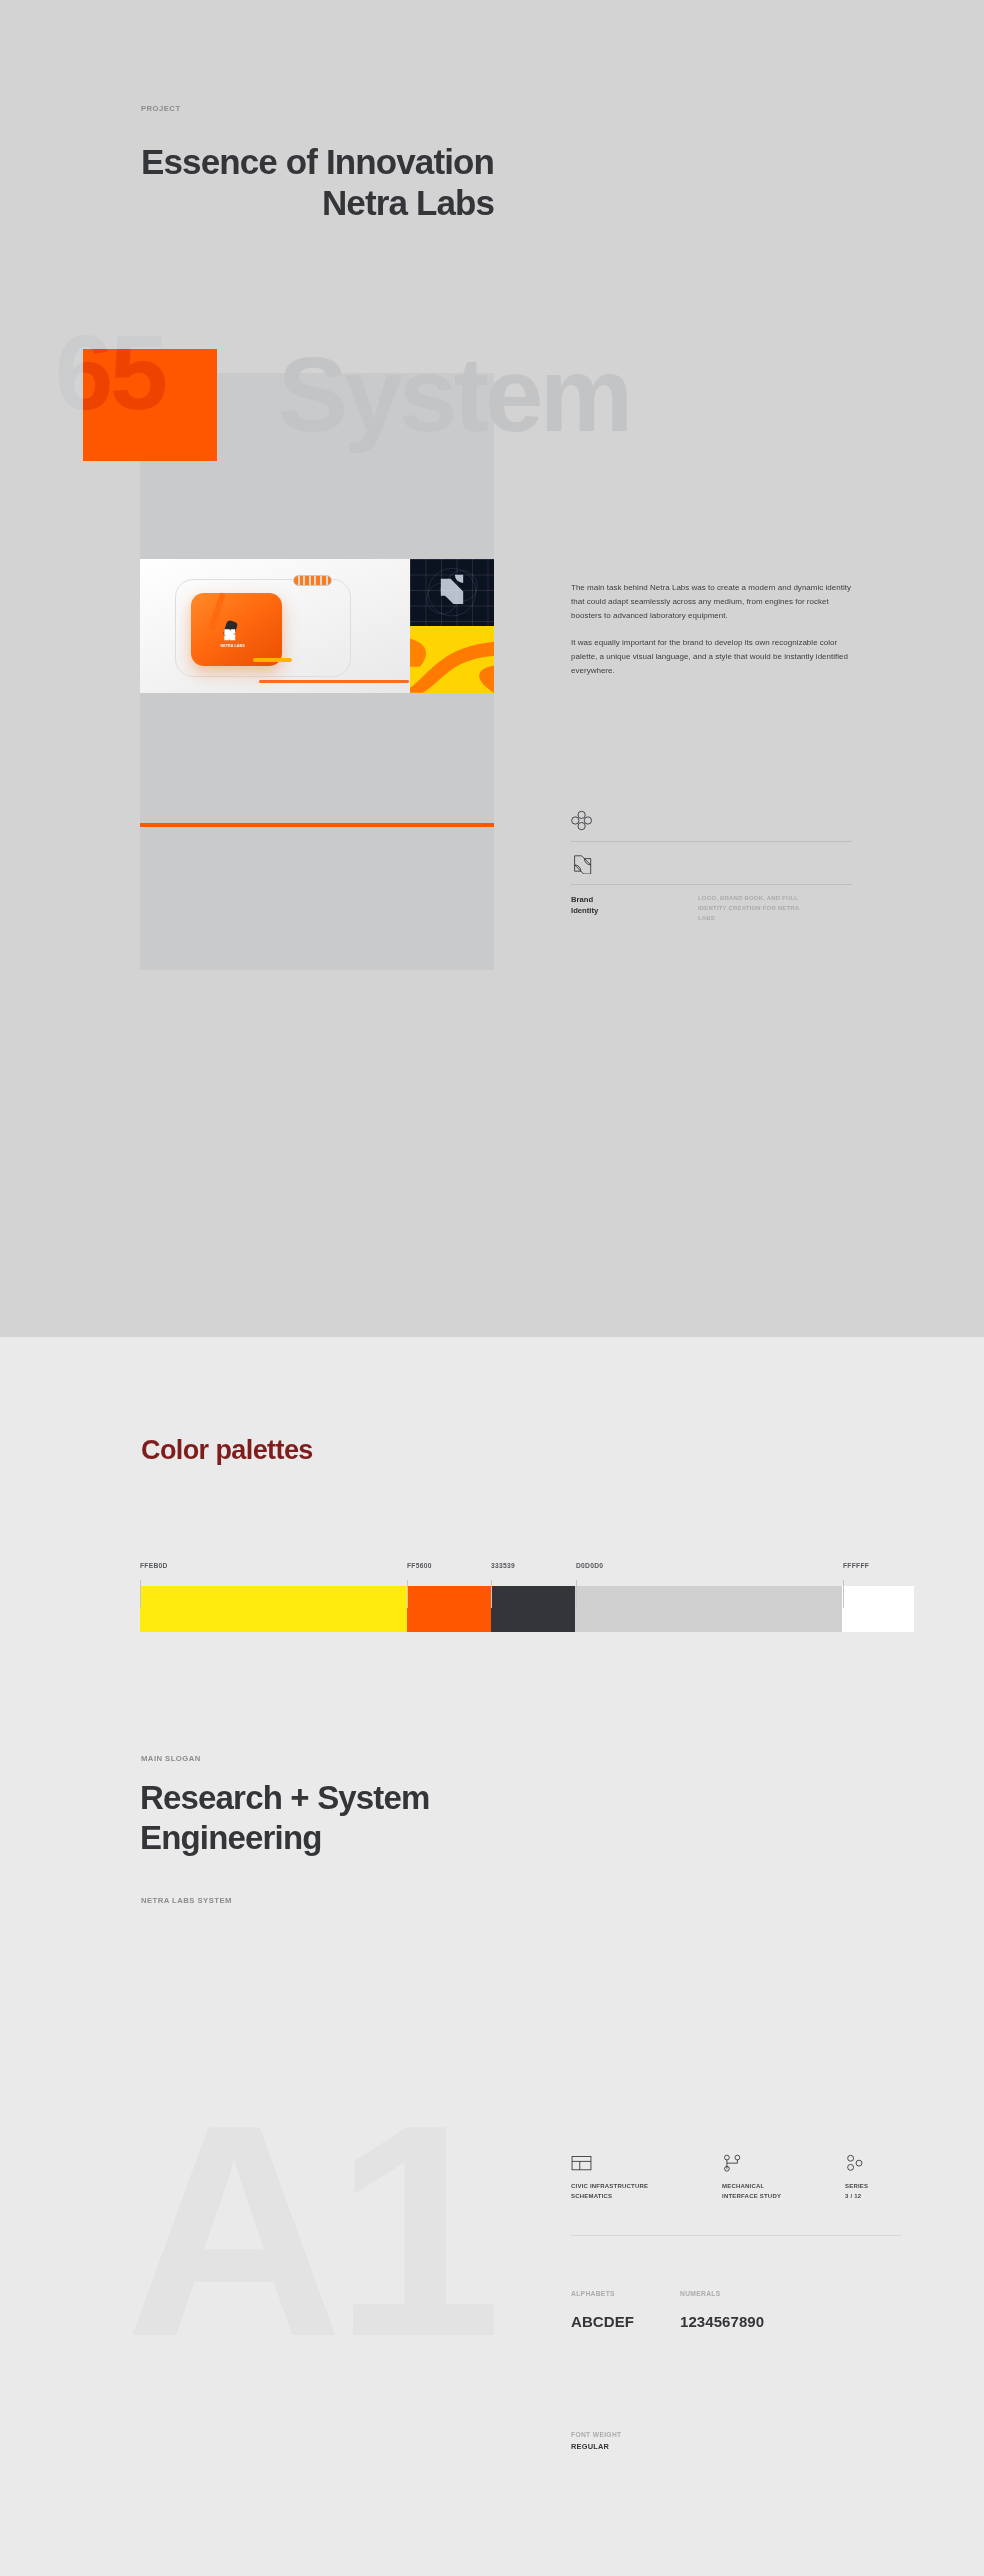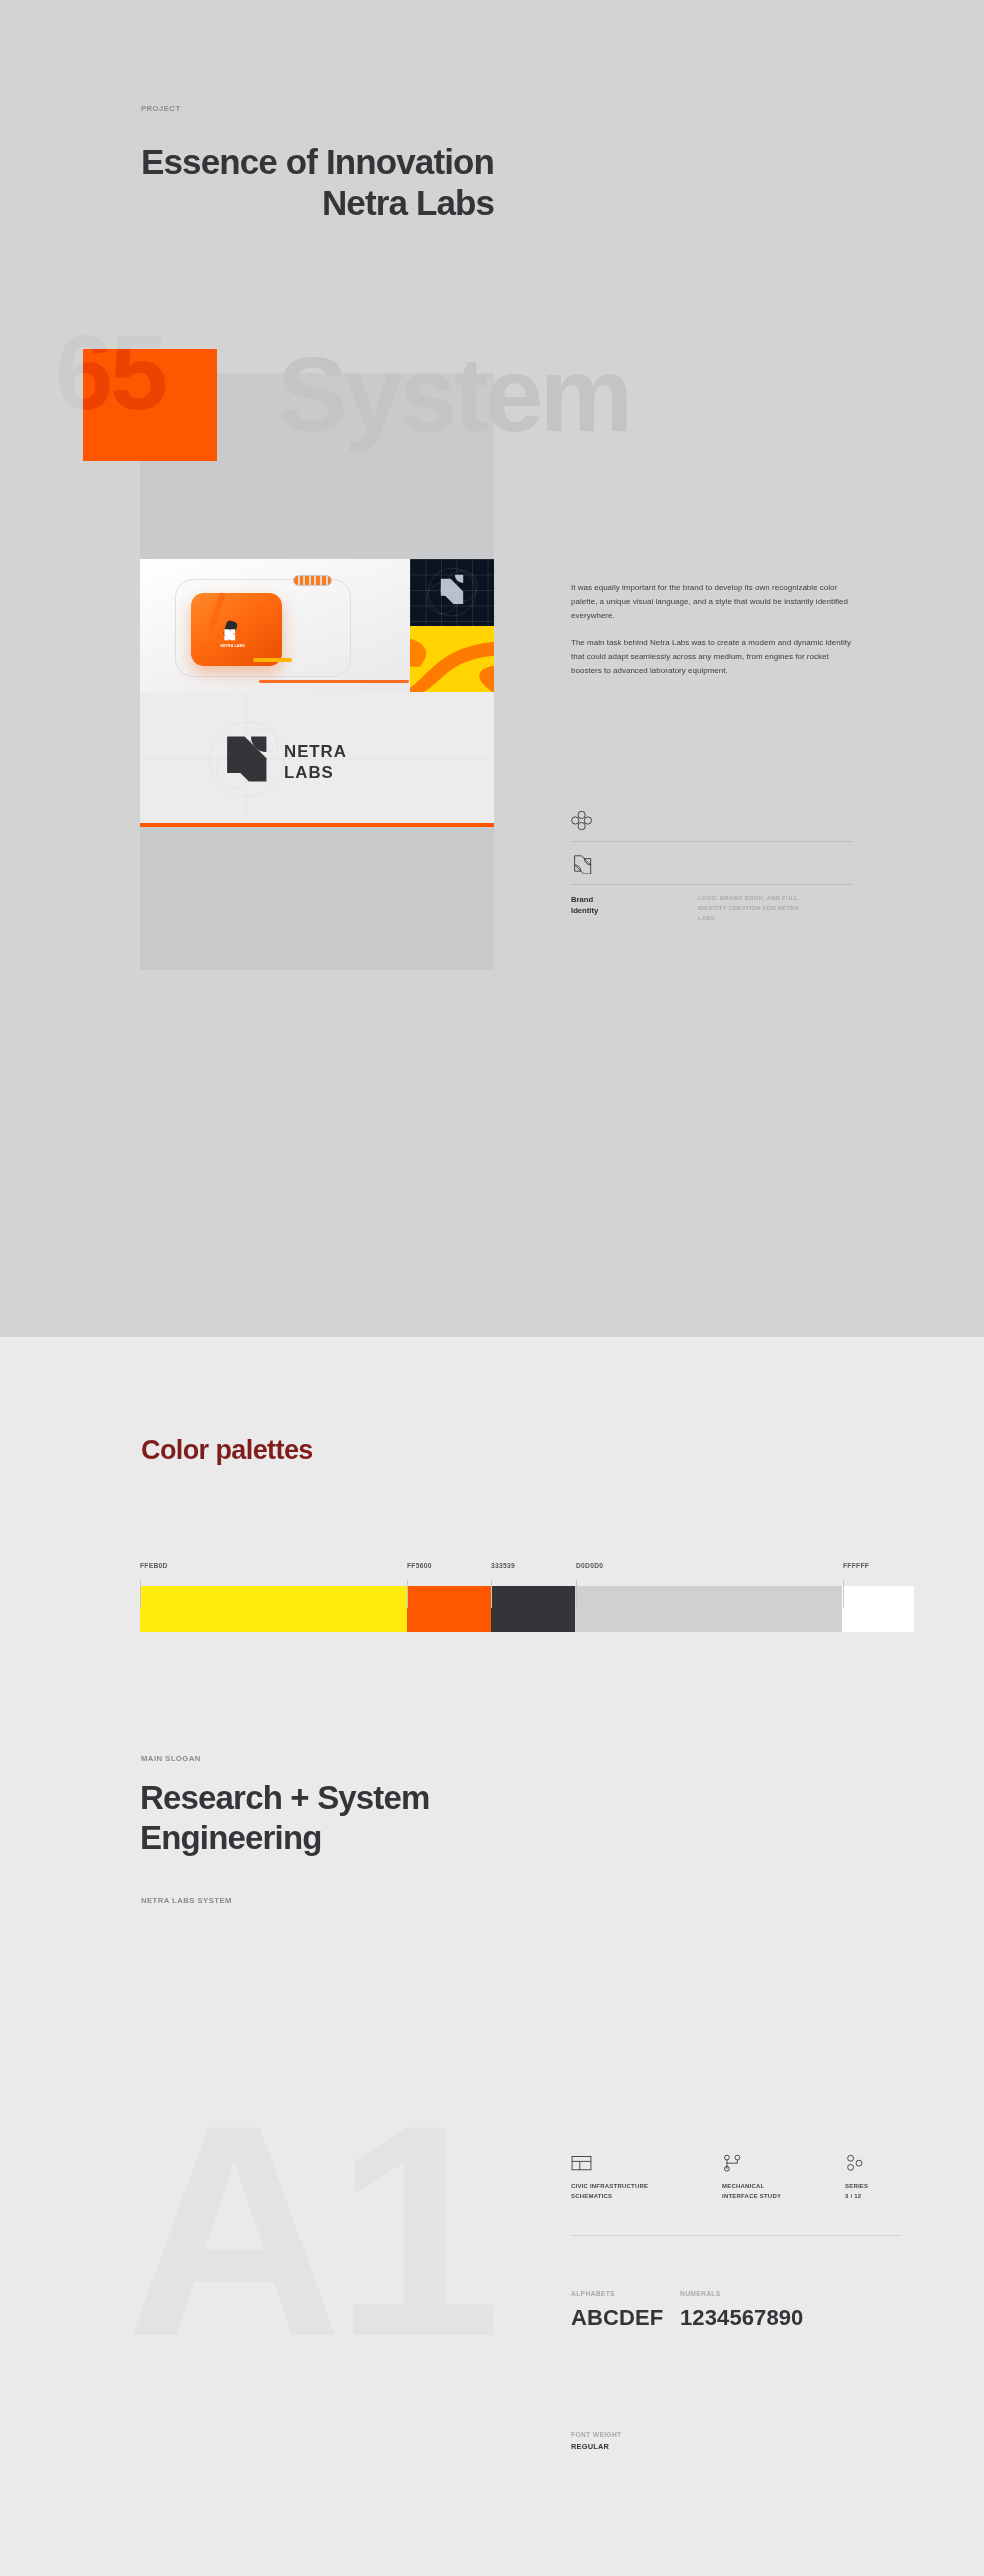--- a/index.html
+++ b/index.html
@@ -145,21 +145,21 @@
     margin-top:8.4px; font-size:6px; font-weight:700; letter-spacing:0.035em;
     line-height:1.65; color:#44474b; text-transform:uppercase; white-space:pre-line;
   }
 
   .glyph-rule { position:absolute; left:571px; top:2235px; width:330px; height:0.7px; background:#d6d6d6; }
 
   .type-row { position:absolute; left:571px; top:2290px; width:330px; display:flex; }
   .type-cell.t1 { width:109px; }
   .type-cell.t2 { width:221px; }
   .type-lbl { font-size:6.7px; font-weight:700; letter-spacing:0.05em; color:#a9abad; text-transform:uppercase; }
-  .type-val { margin-top:8px; font-size:22px; font-weight:700; letter-spacing:0.005em; color:#333539; }
+  .type-val { margin-top:16px; font-size:15px; font-weight:700; letter-spacing:0.005em; color:#333539; }
 
   .fw-block { position:absolute; left:571px; top:2431px; }
   .fw-lbl { font-size:6.7px; font-weight:700; letter-spacing:0.05em; color:#a9abad; text-transform:uppercase; }
   .fw-val { margin-top:4.2px; font-size:7.4px; font-weight:700; letter-spacing:0.03em; color:#333539; text-transform:uppercase; }
 
   
   .dev-surface {
     position:absolute; inset:0;
     background:
       linear-gradient(160deg,#ffffff 0%,#f4f4f4 48%,#e8e8e8 100%);
@@ -270,45 +270,25 @@
           <svg class="yellow-swoosh" width="84" height="67" viewBox="0 0 120 95">
             <rect width="120" height="95" fill="#ffd400"></rect>
             <path d="M-10 95 C30 70 40 30 120 22 L120 42 C55 48 48 78 18 95Z" fill="#ff7a00"></path>
             <path d="M120 95 C96 80 88 62 120 56 Z" fill="#ff7a00"></path>
             <path d="M0 18 C24 24 30 40 14 58 L0 58Z" fill="#ff7a00" opacity="0.9"></path>
           </svg>
         </div>
       </div>
     </div>
 
-    <div class="logo-panel">
-      <svg width="354" height="134" viewBox="0 0 504 190">
-        <g stroke="#d8d8d8" fill="none" stroke-width="0.8" stroke-dasharray="3 3">
-          <line x1="0" y1="95" x2="504" y2="95"></line>
-          <line x1="152" y1="0" x2="152" y2="190"></line>
-        </g>
-        <g stroke="#dcdcdc" fill="none" stroke-width="0.8">
-          <circle cx="152" cy="95" r="53"></circle>
-          <circle cx="135" cy="110" r="26"></circle>
-          <circle cx="170" cy="78" r="26"></circle>
-        </g>
-        <g fill="#333539">
-          <path d="M124 63h25l31 31v33h-25l-31-31z"></path>
-          <path d="M124 93a22 22 0 0 1 22 22h-22z"></path>
-          <path d="M180 85a22 22 0 0 1-22-22h22z"></path>
-        </g>
-        <text x="205" y="92" font-family="Liberation Sans, sans-serif" font-size="24" font-weight="700" fill="#333539" letter-spacing="1.4">NETRA</text>
-        <text x="205" y="122" font-family="Liberation Sans, sans-serif" font-size="24" font-weight="700" fill="#333539" letter-spacing="1.4">LABS</text>
-      </svg>
-    </div>
     <div class="logo-rule"></div>
 
     <div class="right-col">
+      <p class="body-para">The main task behind Netra Labs was to create a modern and dynamic identity that could adapt seamlessly across any medium, from engines for rocket boosters to advanced laboratory equipment.</p>
       <p class="body-para">It was equally important for the brand to develop its own recognizable color palette, a unique visual language, and a style that would be instantly identified everywhere.</p>
-      <p class="body-para">The main task behind Netra Labs was to create a modern and dynamic identity that could adapt seamlessly across any medium, from engines for rocket boosters to advanced laboratory equipment.</p>
     </div>
 
     <div class="svc-list">
 
 
       <div class="svc">
         <div class="svc-icon">
           <svg width="24" height="21" viewBox="0 0 34 30">
             <g fill="none" stroke="#2d2f33" stroke-width="1.2">
               <circle cx="15" cy="7" r="5.2"></circle>

